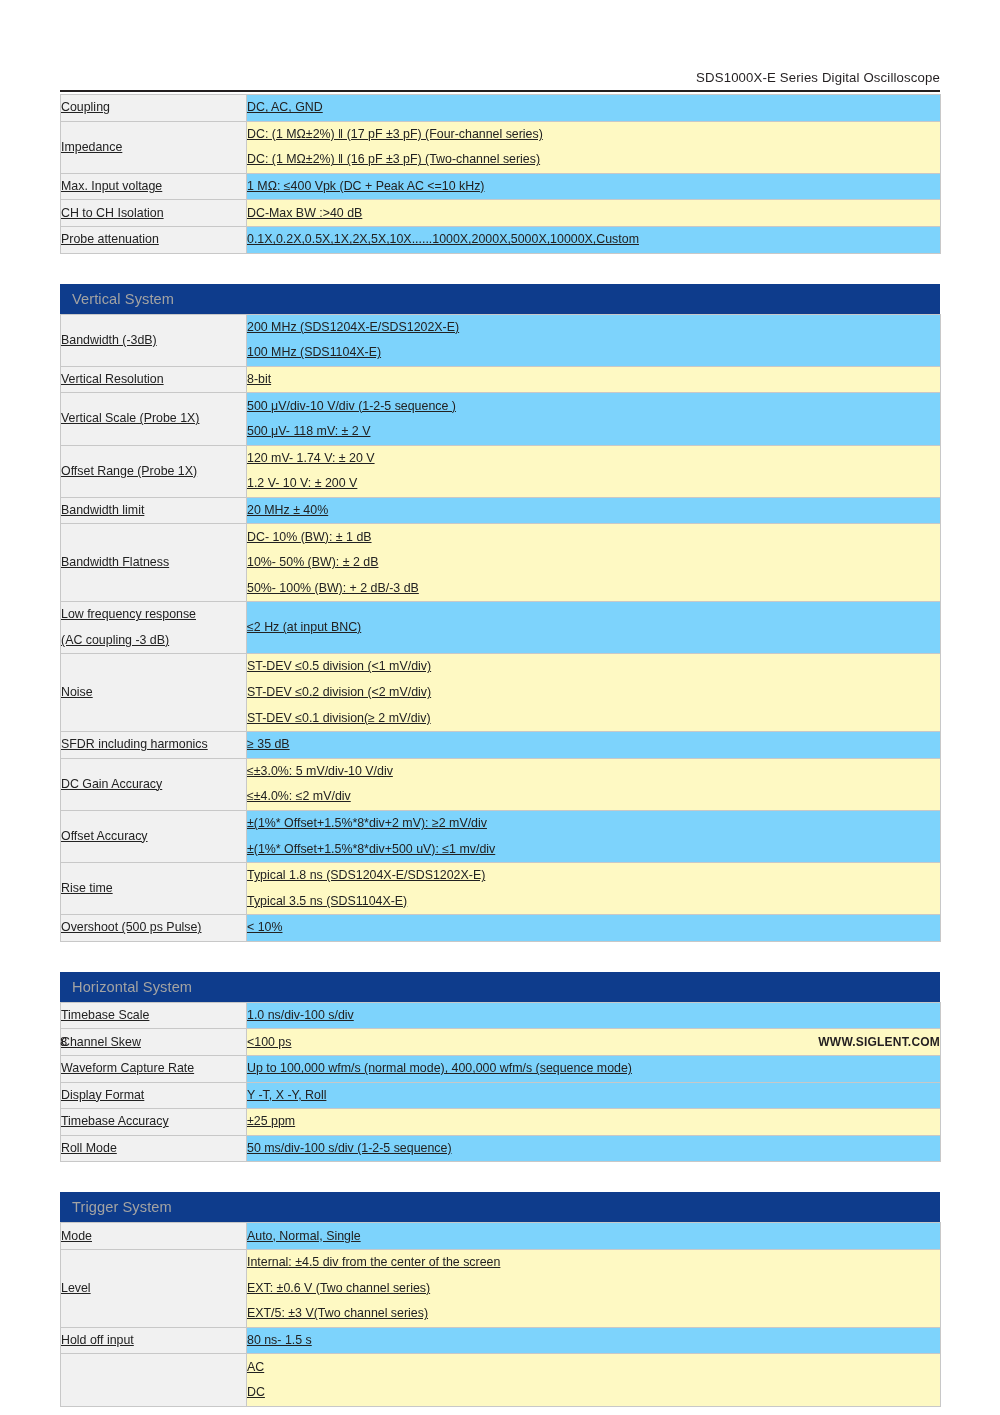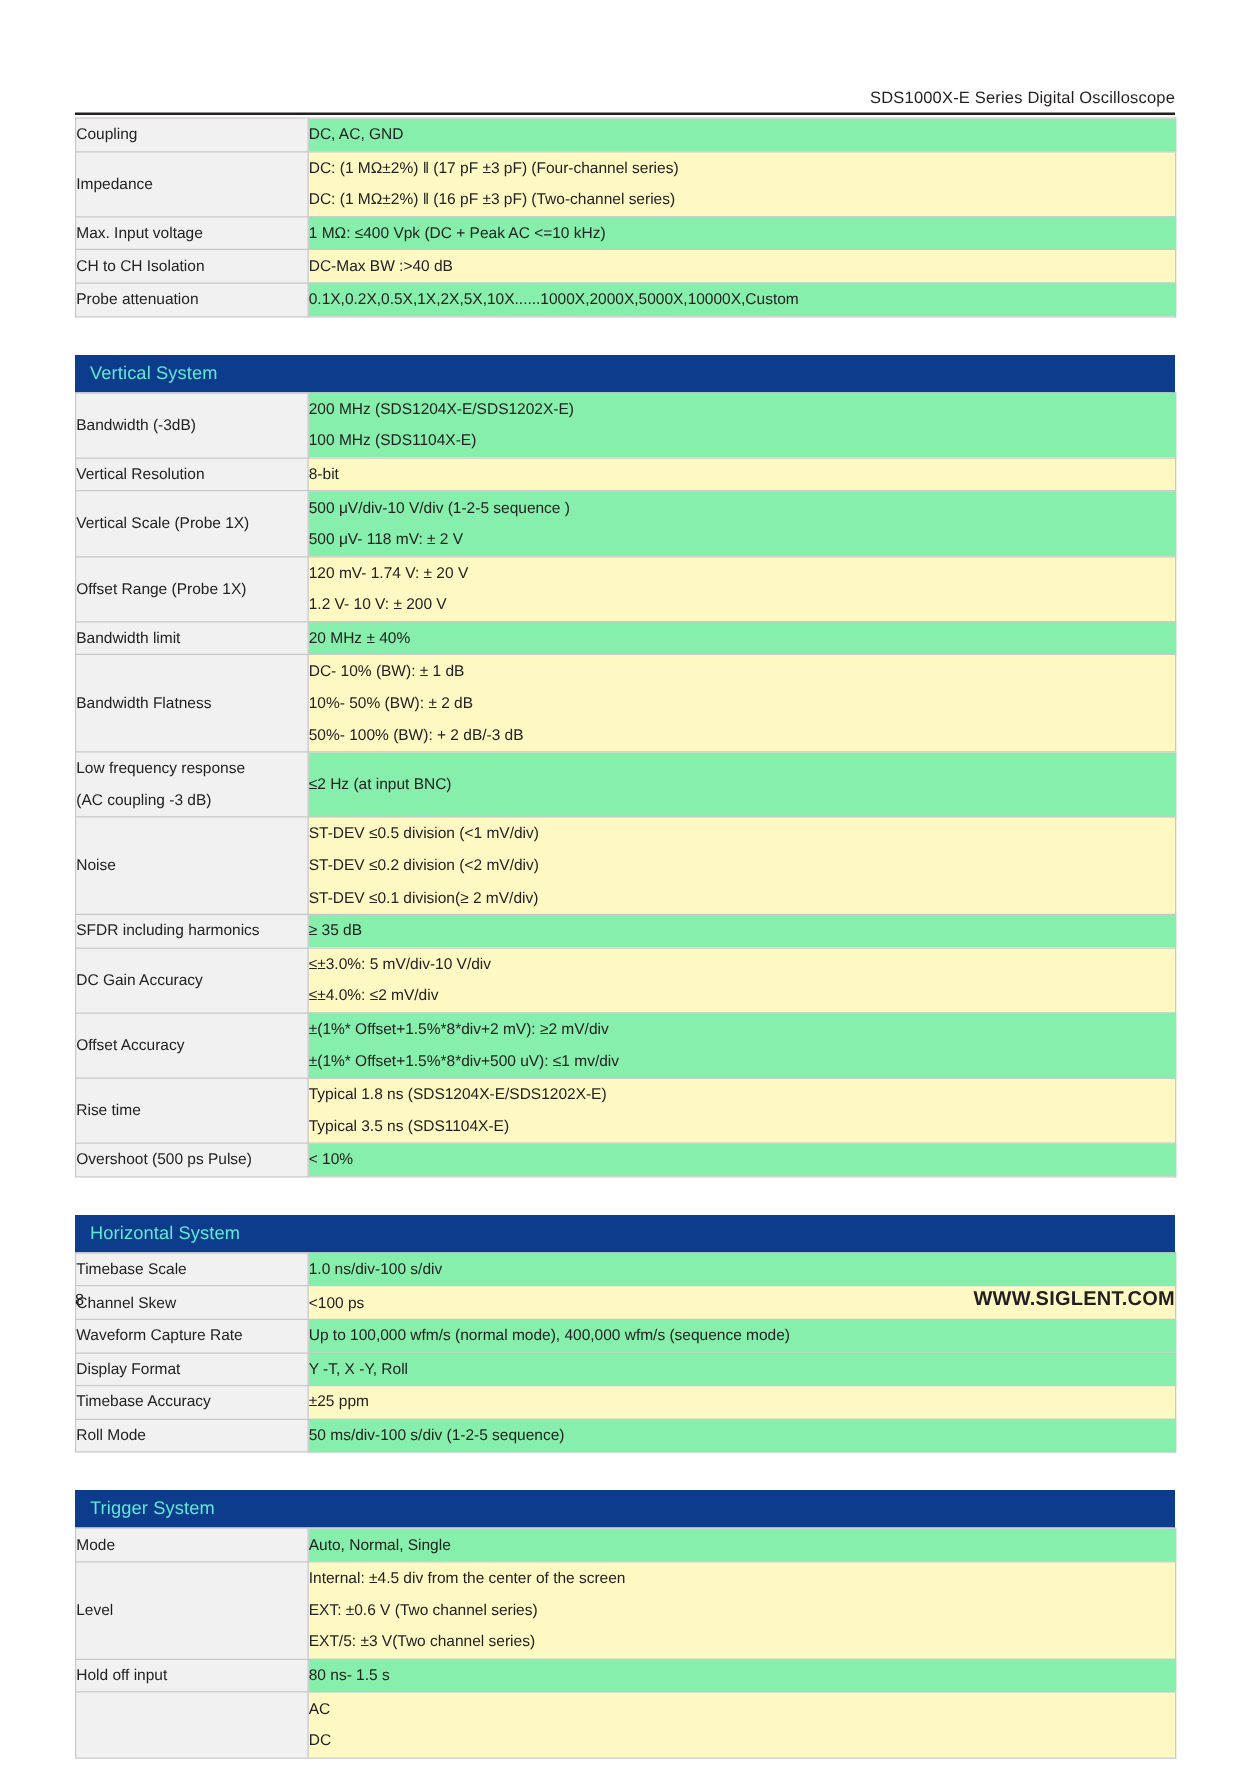--- a/index.html
+++ b/index.html
@@ -60,47 +60,48 @@
     font-size: 12.4px;
     margin: 0;
   }
   table.spec col.c-label { width: 186px; }
   table.spec col.c-value { width: 694px; }
 
   table.spec td {
     border: 1px solid #c8c8c8;
     padding: 0;
     vertical-align: middle;
+    text-decoration: underline;
   }
 
   td.label {
     background: #f1f1f1;
     padding: 7px 0 7px 10px;
     color: #222222;
     line-height: 1.55;
   }
   td.value {
     padding: 7px 0 7px 11px;
     color: #222222;
     line-height: 1.55;
   }
-  tr.shade td.value { background: #86efac; }
+  tr.shade td.value { background: #7dd3fc; }
   tr.plain td.value { background: #fef9c3; }
 
   td.value .line,
   td.label .line {
     display: block;
     padding: 3.2px 0;
     white-space: nowrap;
   }
 
   
   .section-bar {
     background: #0e3c8c;
-    color: #5eead4;
+    color: #a3a3a3;
     font-size: 14.6px;
     padding: 6px 0 7px 11px;
     width: 880px;
     letter-spacing: 0.1px;
     border: 1px solid #0e3c8c;
     border-bottom: none;
   }
 
   .gap-lg { height: 30px; }
 
@@ -112,21 +113,21 @@
     width: 880px;
     display: flex;
     justify-content: space-between;
     align-items: baseline;
     font-size: 13px;
     color: #231f20;
   }
   .doc-footer .site {
     font-weight: bold;
     letter-spacing: 0.2px;
-    font-size: 16px;
+    font-size: 12px;
   }
   .doc-footer .pageno { font-size: 13px; }
 </style>
 </head>
 <body>
 
 <div class="page">
 
   <div class="doc-header">
     <span>SDS1000X-E  Series  Digital  Oscilloscope</span>

